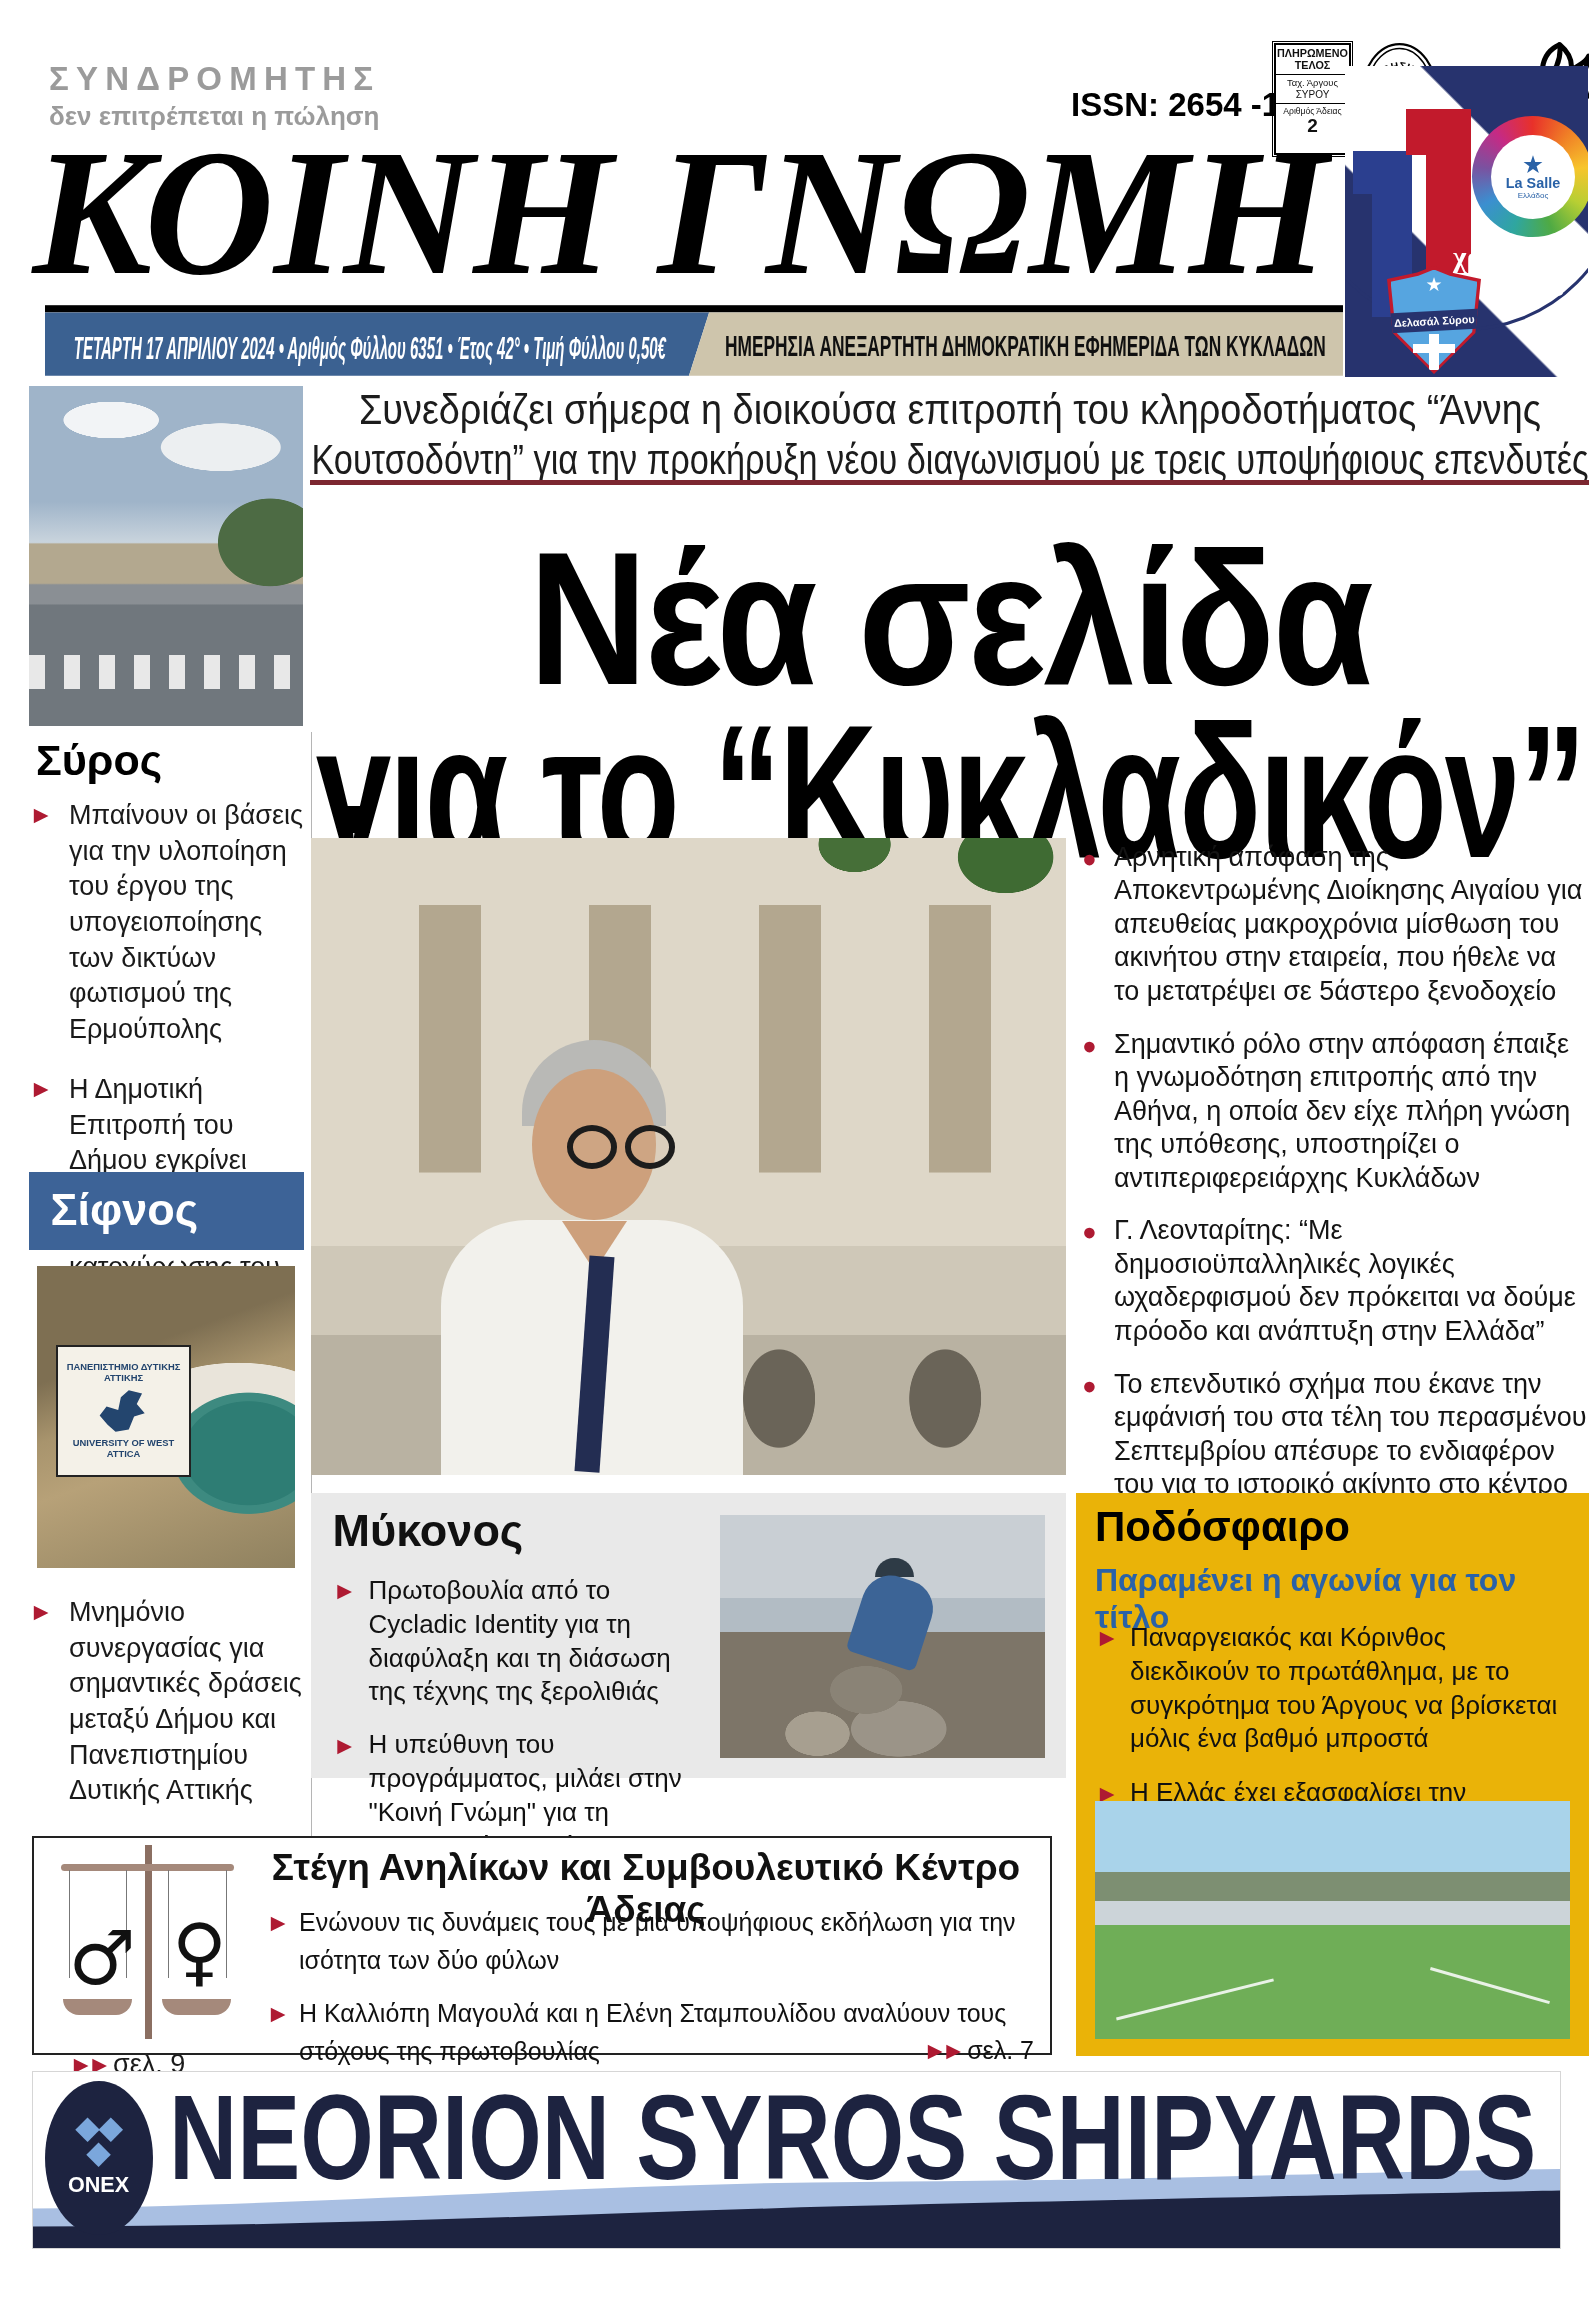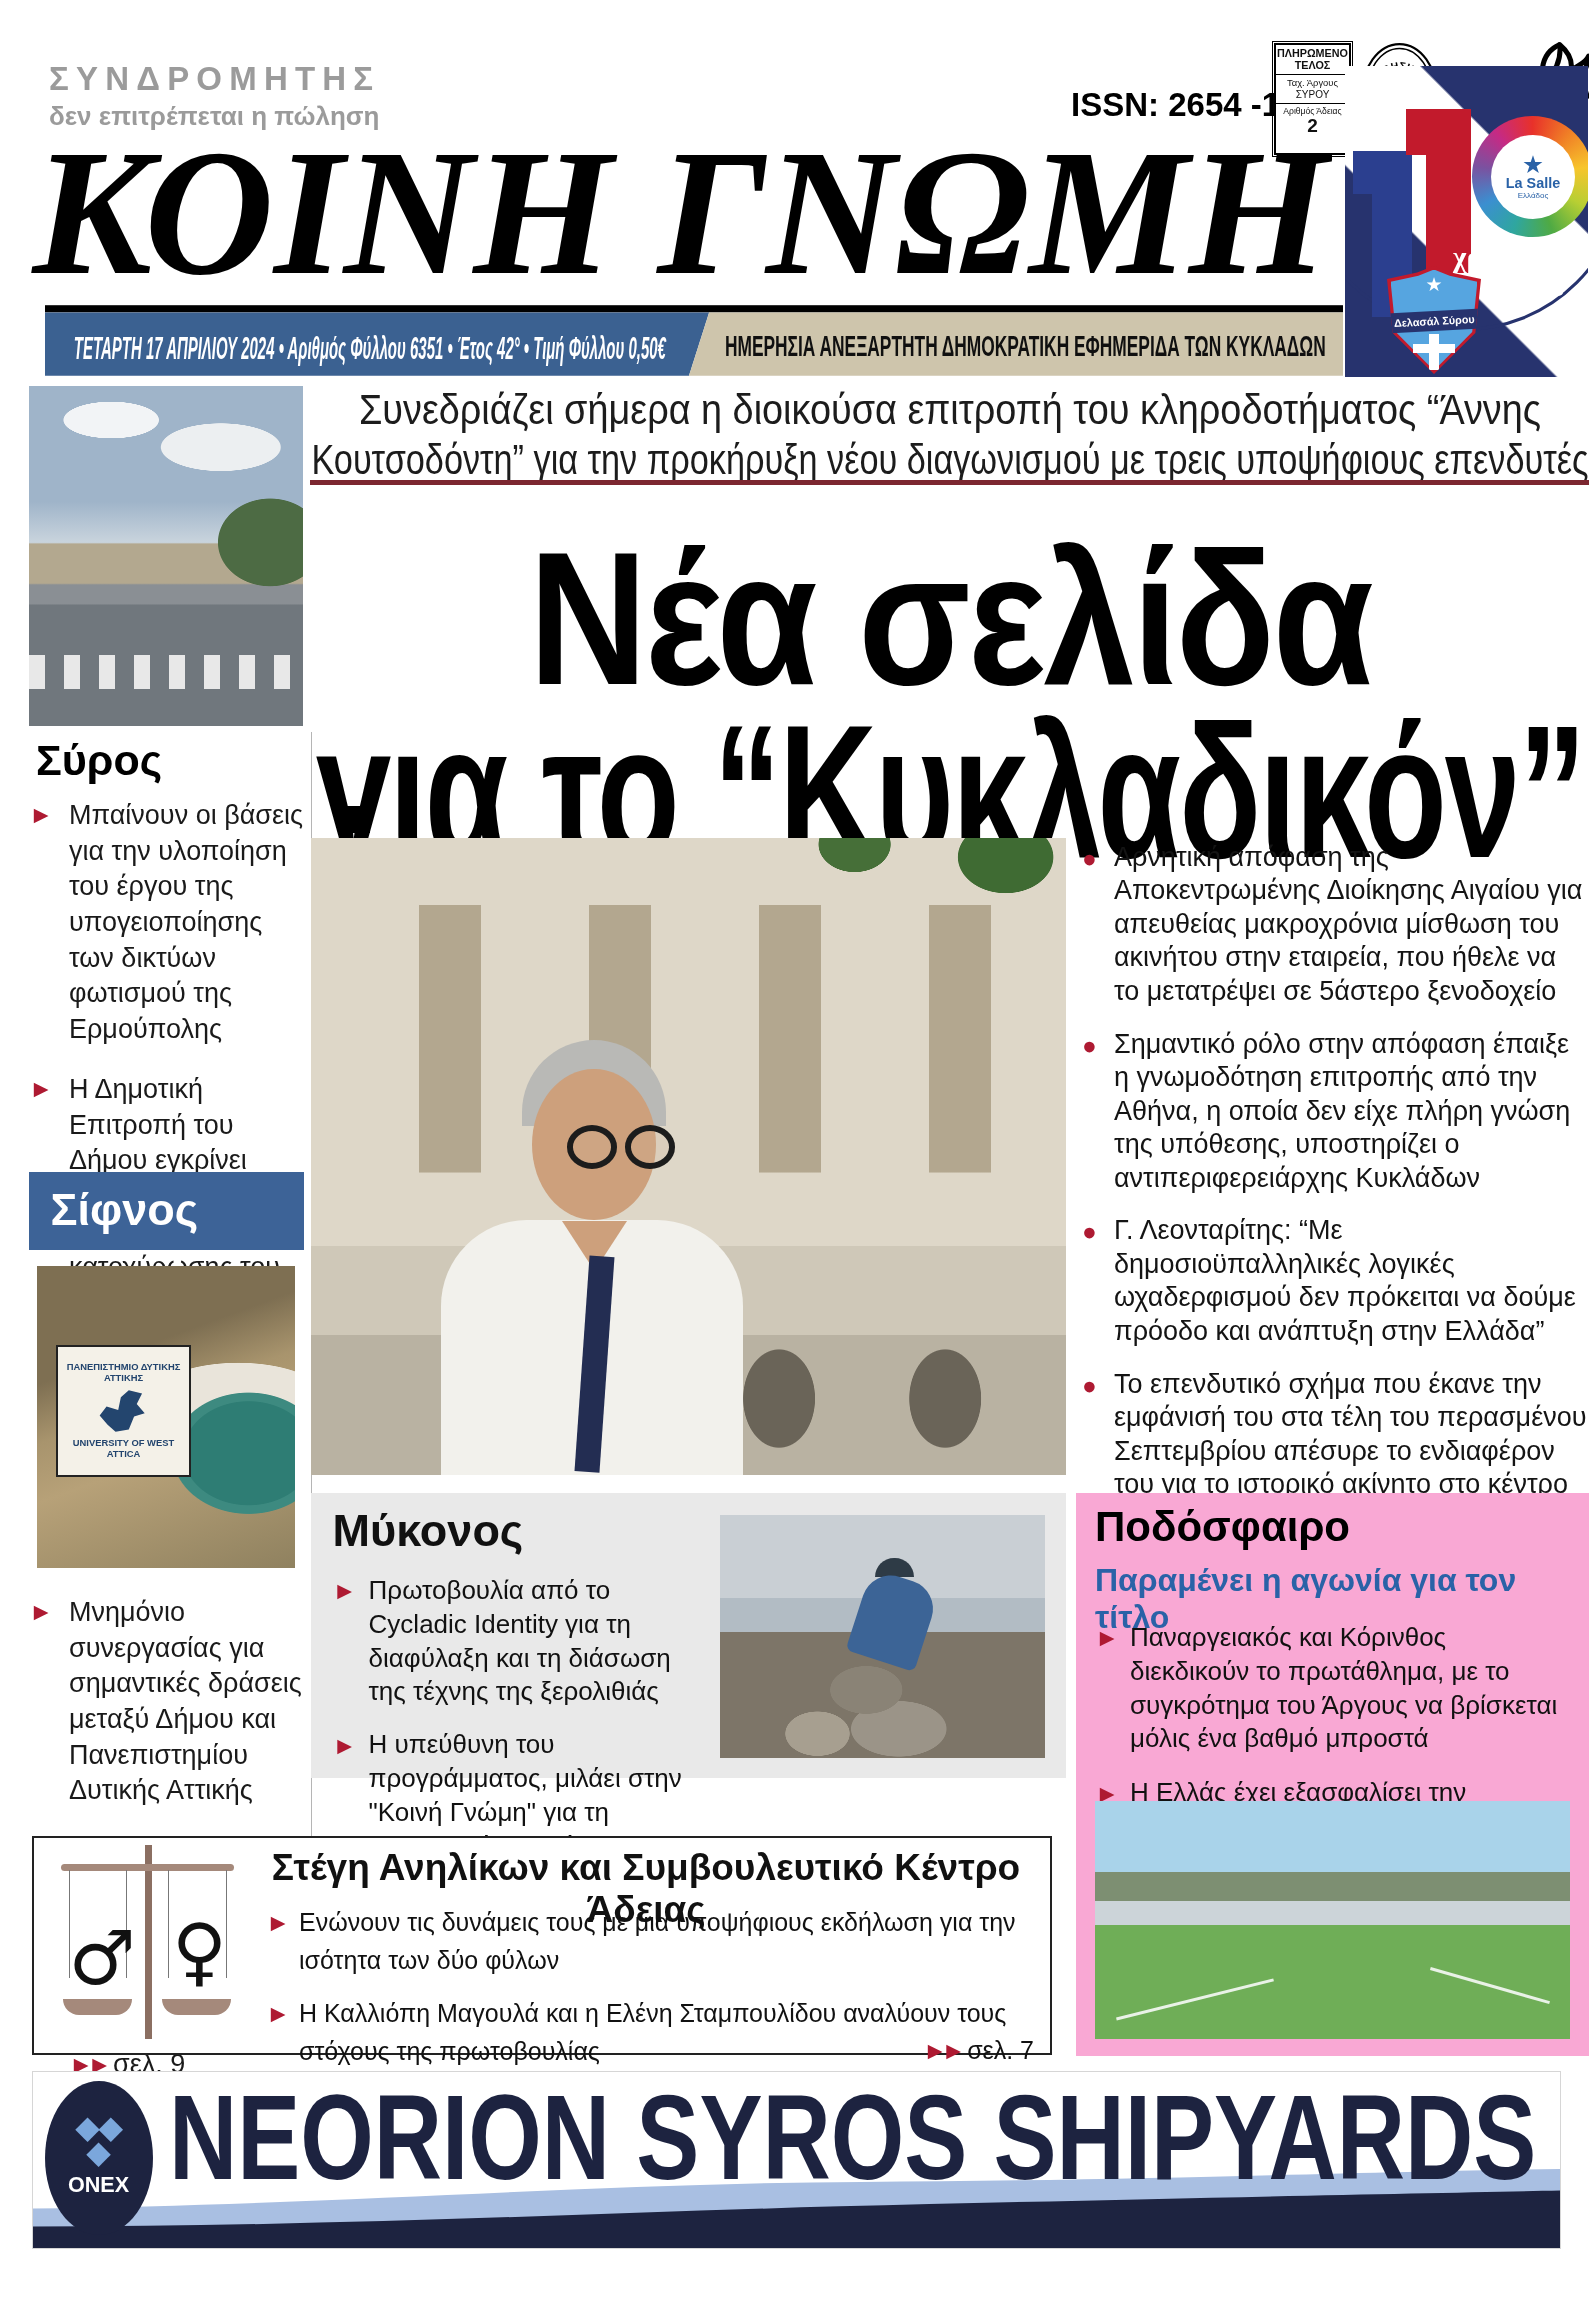--- a/index.html
+++ b/index.html
@@ -137,21 +137,21 @@
      background:
        radial-gradient(ellipse 65px 43px at 45% 72%,#8a8376 0 55%,rgba(0,0,0,0) 56%),
        radial-gradient(ellipse 86px 50px at 55% 88%,#9b9488 0 55%,rgba(0,0,0,0) 56%),
        radial-gradient(ellipse 58px 40px at 30% 90%,#a79f90 0 55%,rgba(0,0,0,0) 56%),
        linear-gradient(180deg,#c9cfd4 0 34%,#b2bcc4 34% 48%,#7d7568 48% 100%);}
   .builder{position:absolute;left:130px;top:43px;width:86px;height:130px;}
   .builder .cap{position:absolute;left:24.5px;top:0;width:39px;height:19px;border-radius:19px 19px 0 0;background:#2e3b46;}
   .builder .body{position:absolute;left:7.2px;top:19px;width:72px;height:86px;border-radius:29px 29px 7.2px 7.2px;background:#3c6496;transform:rotate(18deg);}
 
   
-  .foot-panel{left:1076px;top:1493px;width:513px;height:563px;background:#f9a8d4;}
+  .foot-panel{left:1076px;top:1493px;width:513px;height:563px;background:#eab308;}
   .foot-head{position:absolute;left:19px;top:10px;font-size:42px;font-weight:700;color:#000;}
   .foot-sub{position:absolute;left:19px;top:69px;font-size:32px;font-weight:700;color:#2a62a7;}
   .foot-bullets{position:absolute;left:19px;top:128px;width:475px;}
   .foot-item{position:relative;padding-left:35px;margin-bottom:20px;font-size:26px;line-height:1.3;}
   .photo-foot{position:absolute;left:19px;top:308px;width:475px;height:238px;
      background:
        linear-gradient(180deg,#a9d3ea 0 30%,#7d8f72 30% 42%,#ccd4d9 42% 52%,#6fae57 52% 100%);}
   .photo-foot .line1{position:absolute;left:4%;bottom:16%;width:34%;height:2.9px;background:#e9f2e7;transform:rotate(-14deg);}
   .photo-foot .line2{position:absolute;right:4%;bottom:22%;width:26%;height:2.9px;background:#e9f2e7;transform:rotate(16deg);}
 

